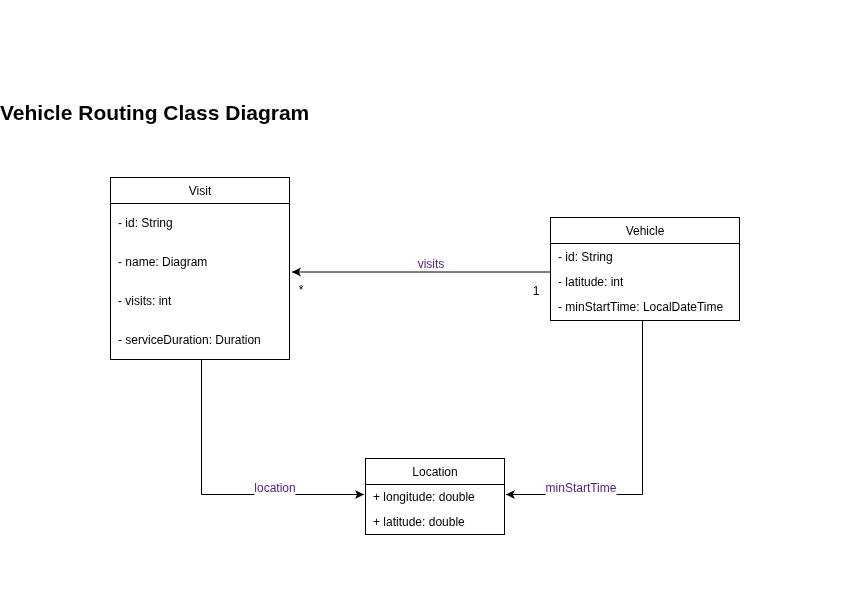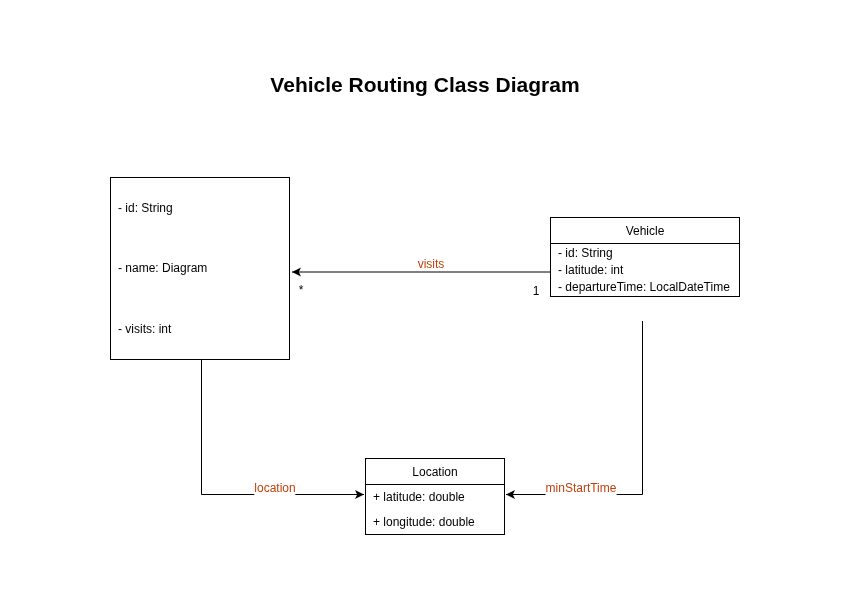--- a/index.html
+++ b/index.html
@@ -11,25 +11,25 @@
     position: relative;
     width: 850px;
     height: 600px;
     background: #ffffff;
     font-family: "Liberation Sans", sans-serif;
     color: #000000;
     overflow: hidden;
   }
   .diagram-title {
     position: absolute;
-    top: 72px;
+    top: 100px;
     left: 0;
     width: 100%;
     margin: 0;
-    text-align: center;
+    text-align: left;
     font-size: 21px;
     font-weight: bold;
     line-height: 26px;
     color: #000000;
   }
   .uml-class {
     position: absolute;
     box-sizing: border-box;
     background: #ffffff;
     border: 1px solid #000000;
@@ -52,36 +52,36 @@
     flex-direction: column;
   }
   .uml-attr {
     flex: 1 1 0;
     display: flex;
     align-items: center;
     padding-left: 7px;
     white-space: nowrap;
   }
   .class-visit    { left: 110px; top: 177px; width: 180px; height: 183px; }
-  .class-vehicle  { left: 550px; top: 217px; width: 190px; height: 80px; justify-content: space-between; }
+  .class-vehicle  { left: 550px; top: 217px; width: 190px; height: 104px; justify-content: space-between; }
   .class-location { left: 365px; top: 458px; width: 140px; height:  77px; }
 
   .edges-layer {
     position: absolute;
     left: 0;
     top: 0;
     pointer-events: none;
   }
   .edge-label {
     position: absolute;
     transform: translateX(-50%);
     font-size: 12px;
     line-height: 14px;
     white-space: nowrap;
-    color: #c2410c;
+    color: #4c1d95;
     background: #ffffff;
   }
   .multiplicity {
     position: absolute;
     transform: translateX(-50%);
     font-size: 12px;
     line-height: 14px;
     white-space: nowrap;
     color: #000000;
   }
@@ -104,37 +104,39 @@
     <path d="M642.5,321 L642.5,494.5 L506,494.5" stroke="#000000" stroke-width="1" fill="none" marker-end="url(#arrow-classic)"></path>
   </svg>
 
   <span class="edge-label" style="left:431px; top:257px;">visits</span>
   <span class="multiplicity" style="left:301px; top:283px;">*</span>
   <span class="multiplicity" style="left:536px; top:284px;">1</span>
   <span class="edge-label" style="left:275px; top:481px;">location</span>
   <span class="edge-label" style="left:581px; top:481px;">minStartTime</span>
 
   <div class="uml-class class-visit">
+    <div class="uml-class-header">Visit</div>
     <div class="uml-class-body">
       <div class="uml-attr">- id: String</div>
       <div class="uml-attr">- name: Diagram</div>
       <div class="uml-attr">- visits: int</div>
+      <div class="uml-attr">- serviceDuration: Duration</div>
     </div>
   </div>
 
   <div class="uml-class class-vehicle">
     <div class="uml-class-header">Vehicle</div>
     <div class="uml-class-body">
       <div class="uml-attr">- id: String</div>
       <div class="uml-attr">- latitude: int</div>
-      <div class="uml-attr">- departureTime: LocalDateTime</div>
+      <div class="uml-attr">- minStartTime: LocalDateTime</div>
     </div>
   </div>
 
   <div class="uml-class class-location">
     <div class="uml-class-header">Location</div>
     <div class="uml-class-body">
+      <div class="uml-attr">+ longitude: double</div>
       <div class="uml-attr">+ latitude: double</div>
-      <div class="uml-attr">+ longitude: double</div>
     </div>
   </div>
 
 </div>
 
 </body></html>

